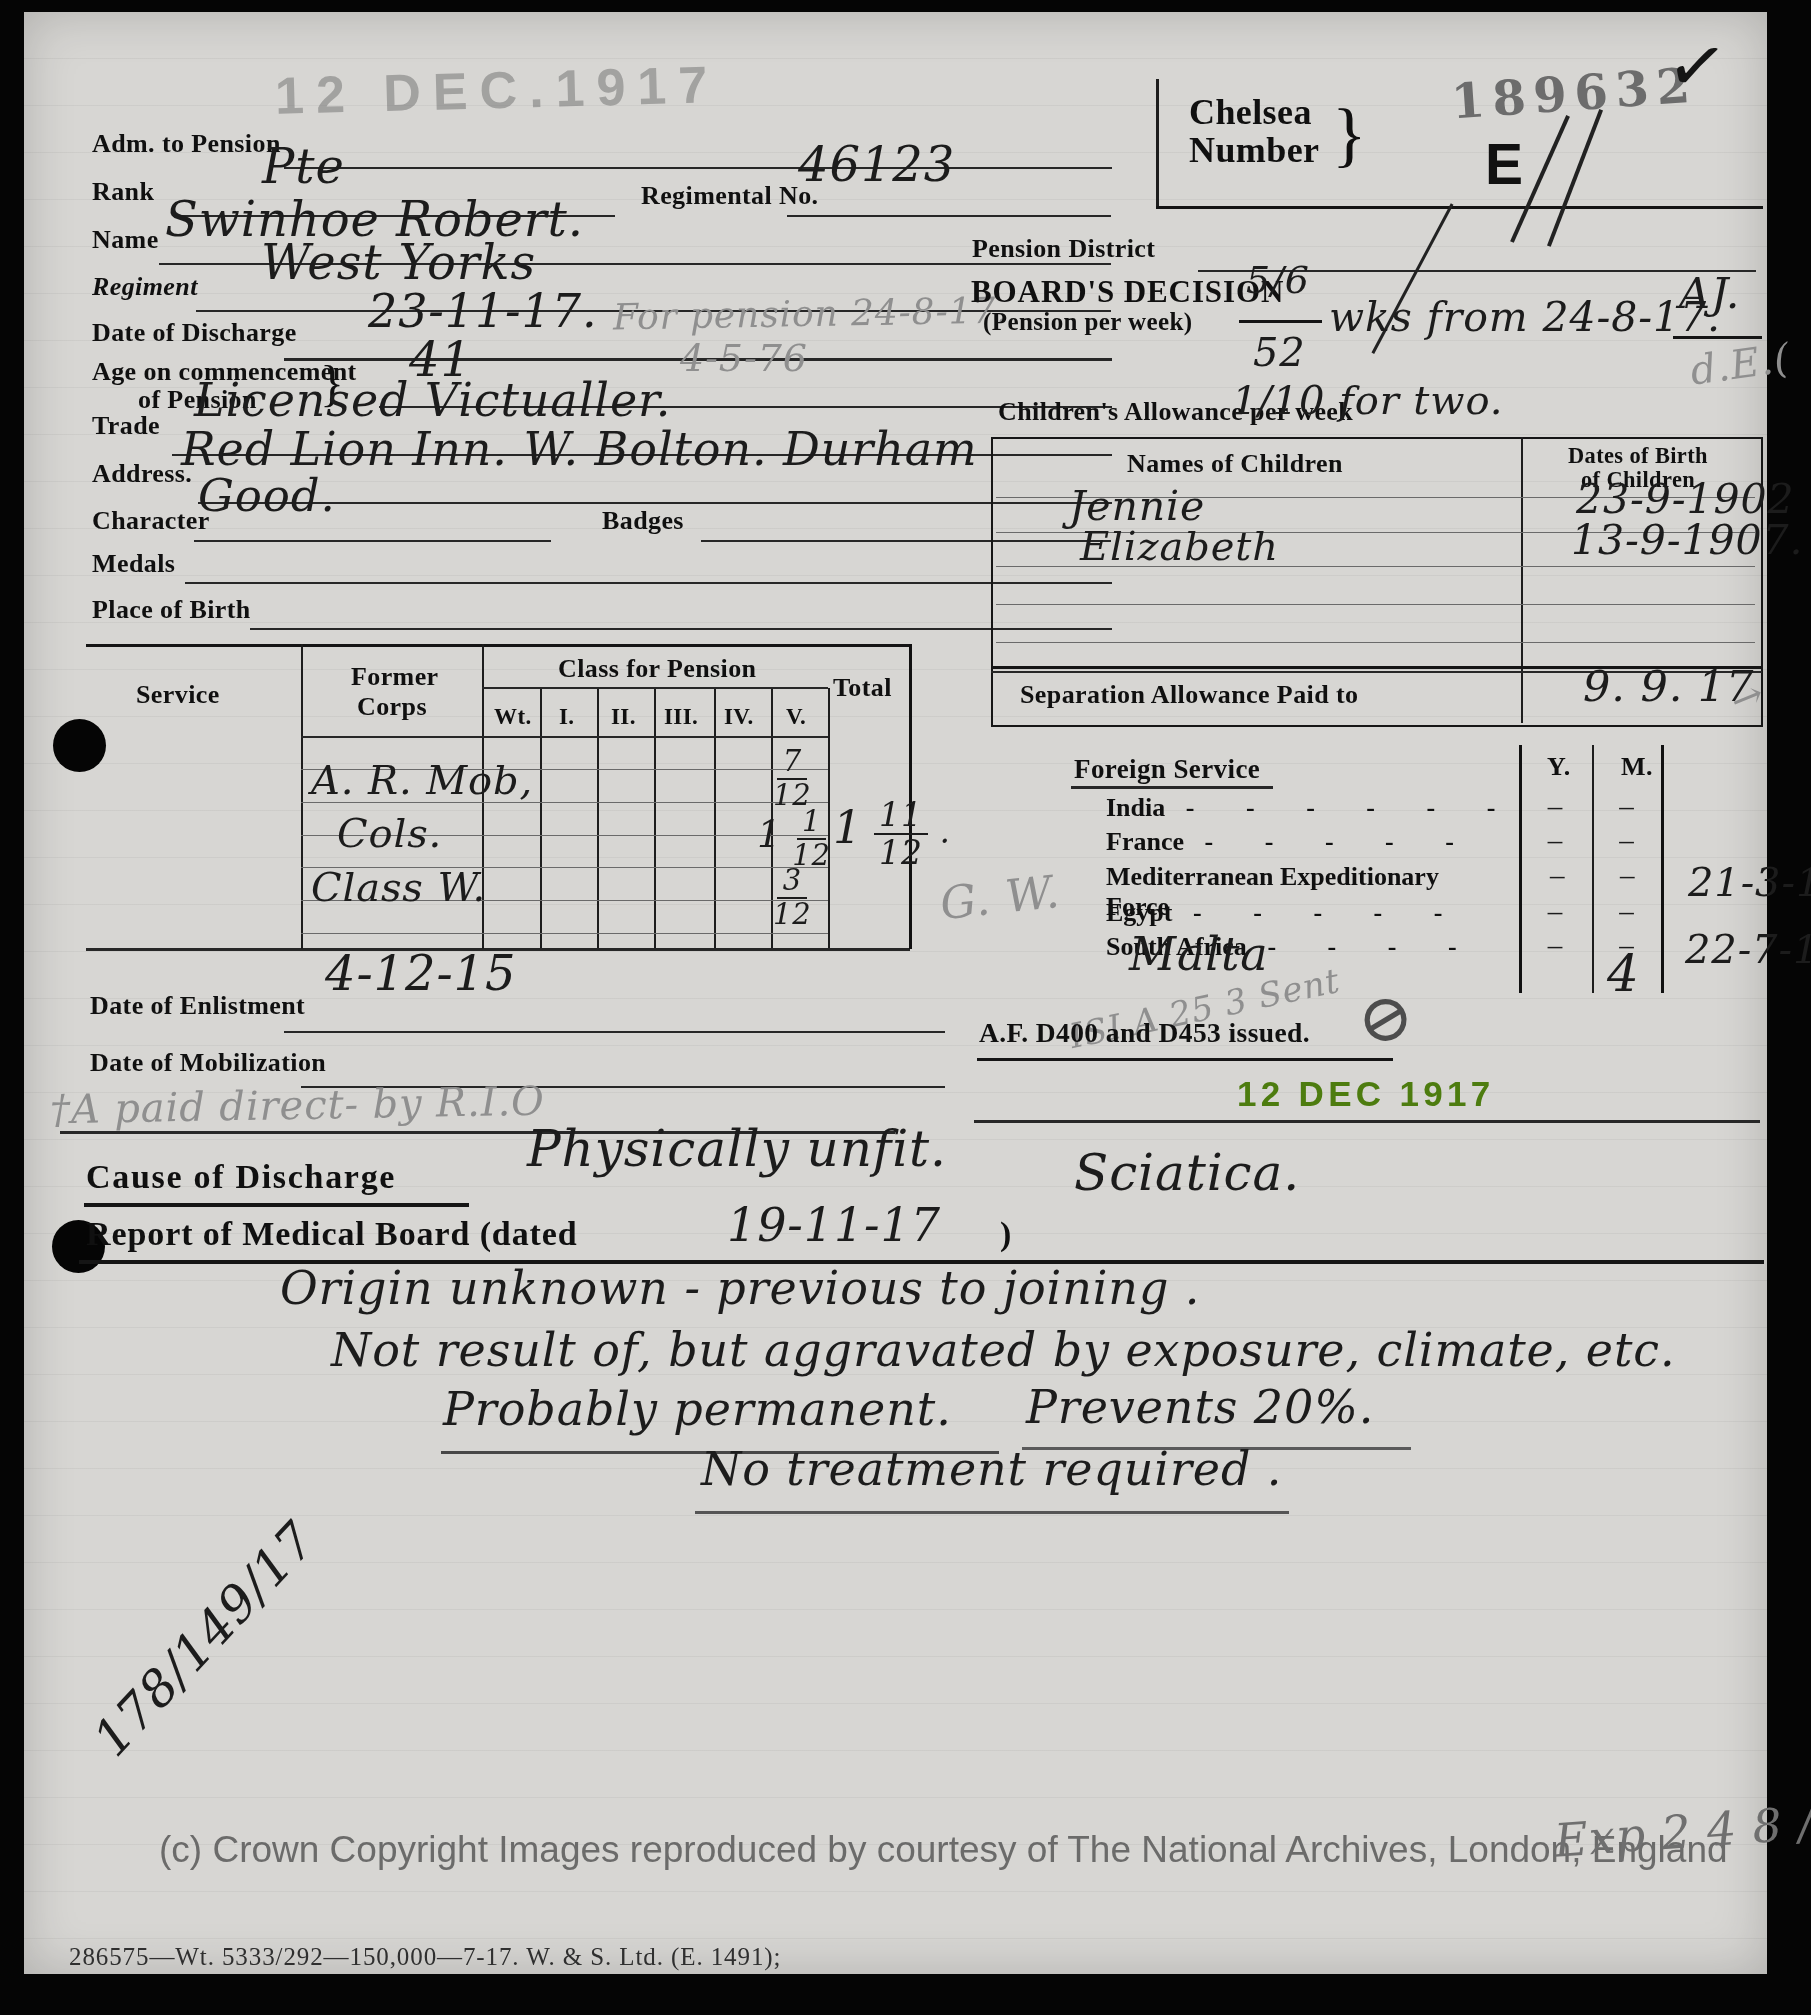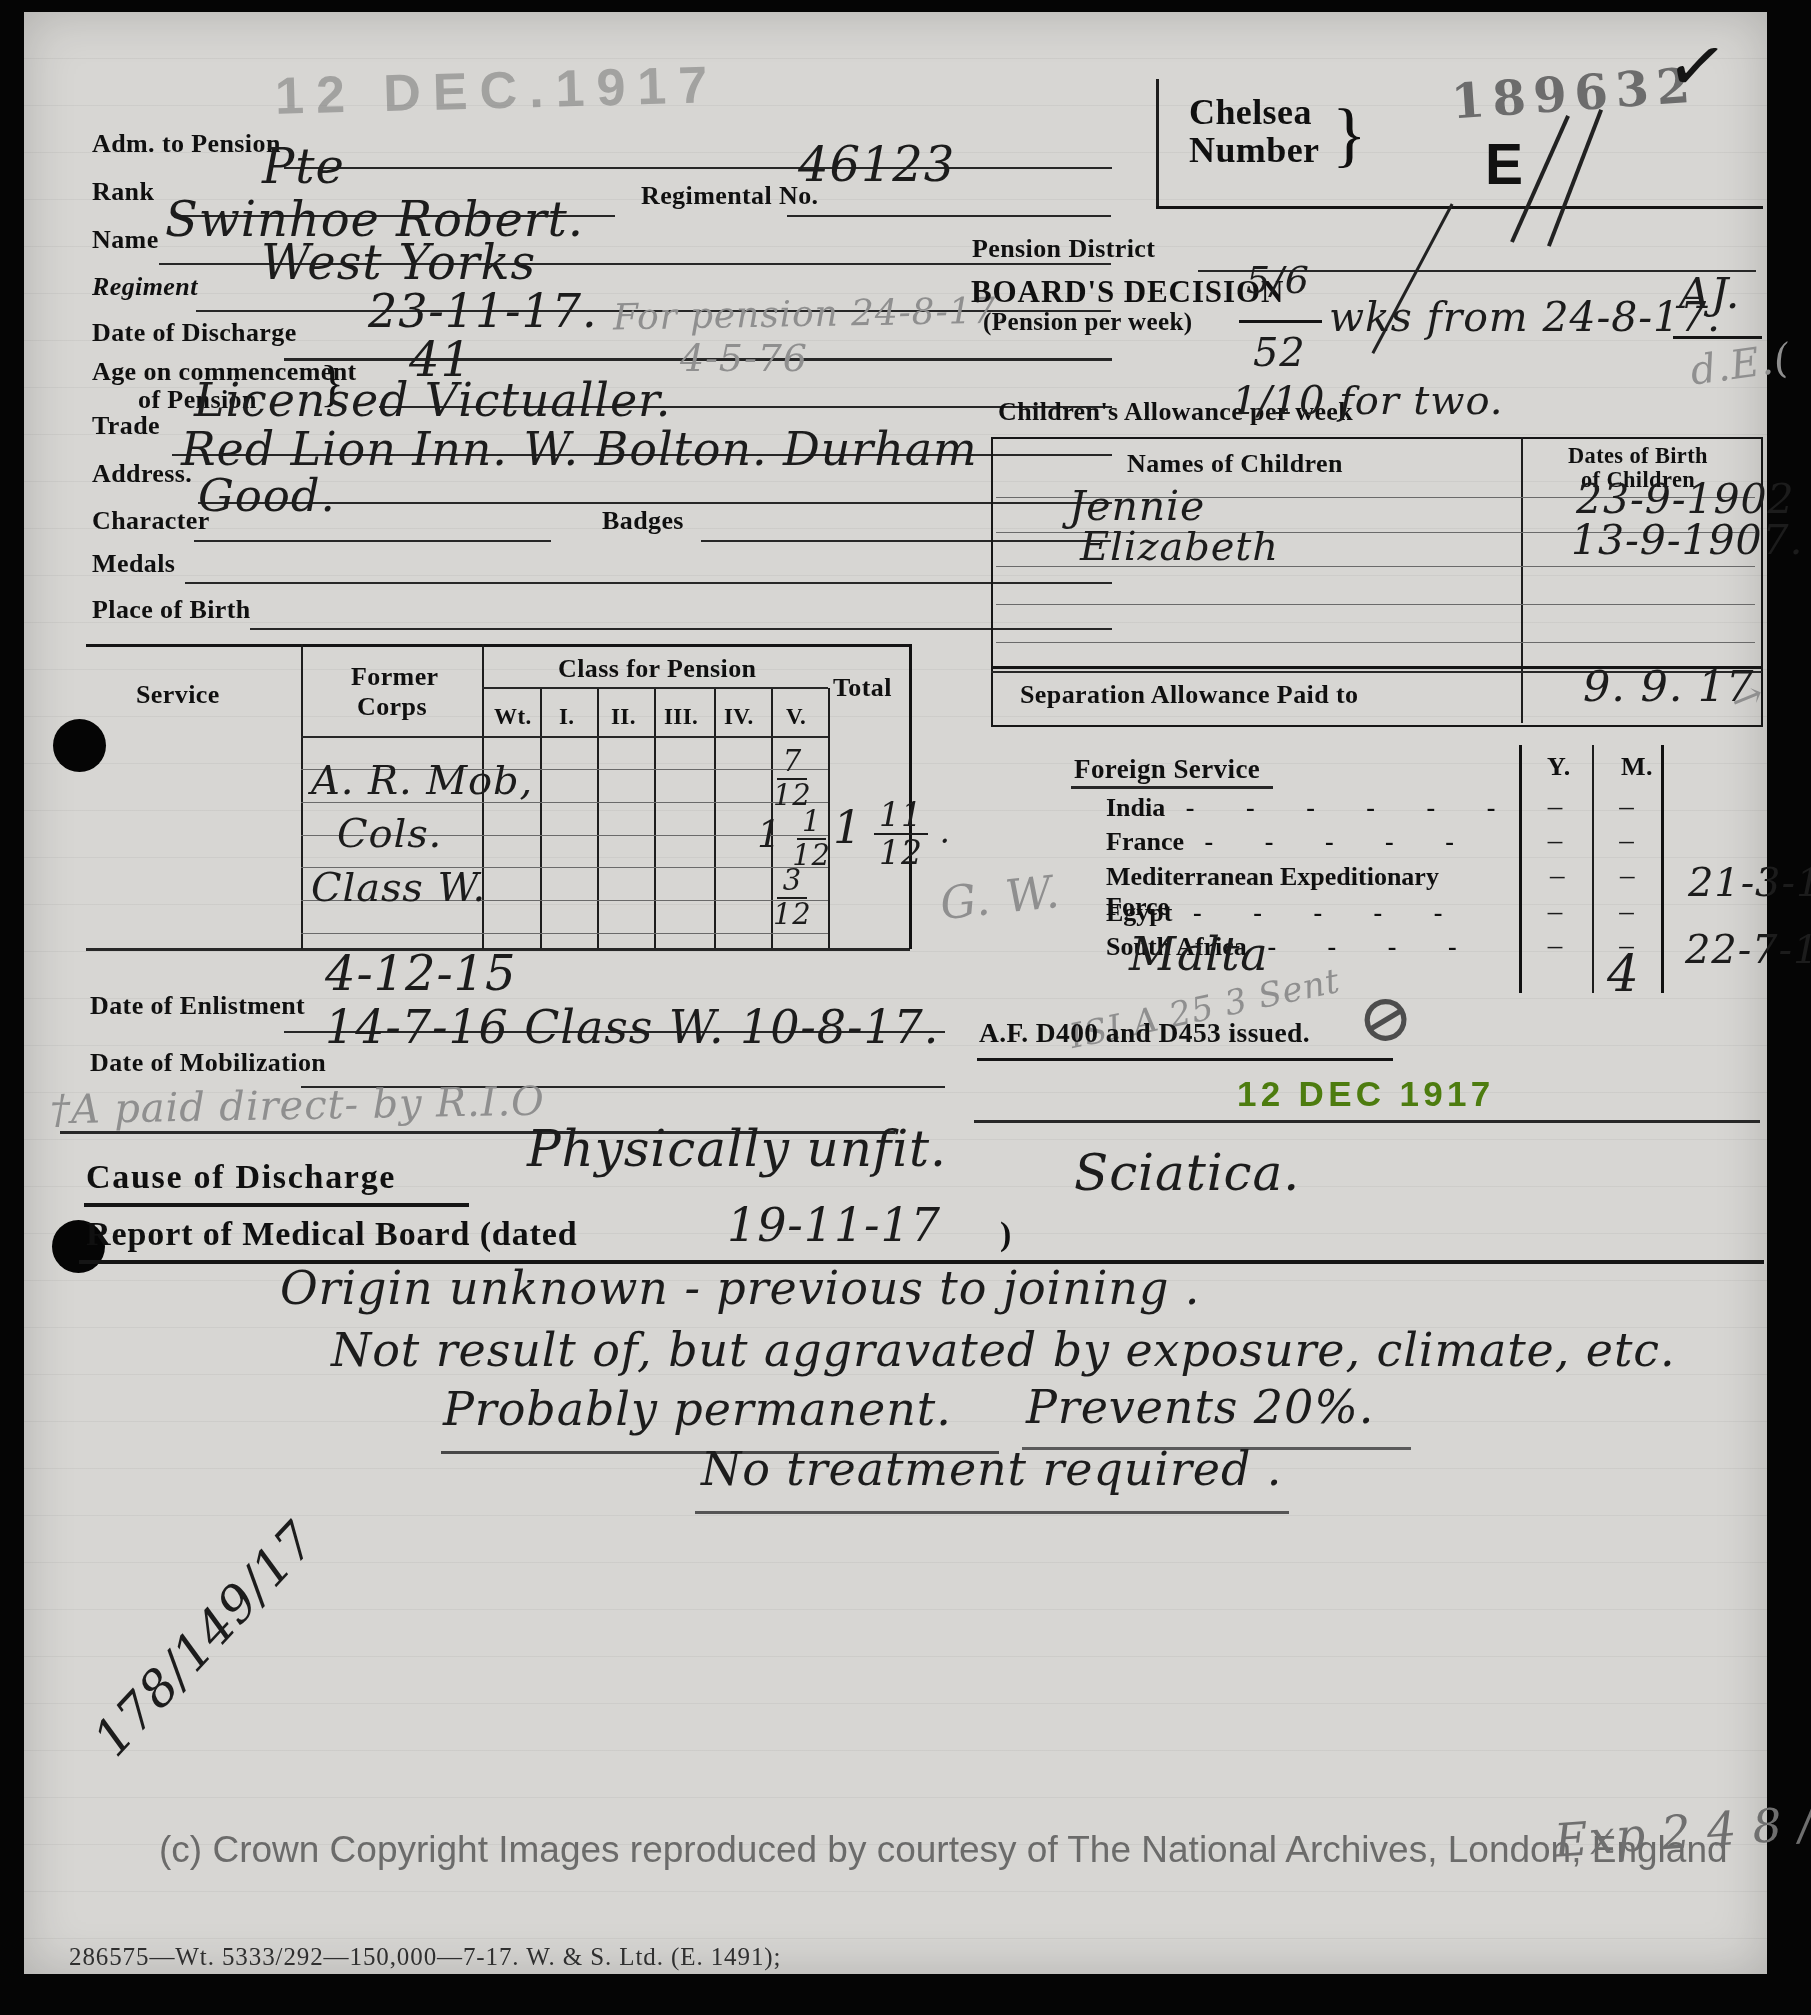--- a/index.html
+++ b/index.html
@@ -257,21 +257,20 @@
   <div class="lnH" style="left:977px;top:1058px;width:416px;"></div>
   <div class="pencil" style="left:1358px;top:979px;font-size:67px;color:#4d4d4d;transform:rotate(14deg);">⊘</div>
 
   <div class="stamp" style="left:1237px;top:1074px;font-size:35px;letter-spacing:4.3px;color:#4d7c0f;">12 DEC 1917</div>
   <div class="ln" style="left:974px;top:1120px;width:786px;height:2.6px;"></div>
 
   <div class="lbl" style="left:90px;top:991px;">Date of Enlistment</div>
   <div class="hw" style="left:325px;top:945px;font-size:48px;">4-12-15</div>
   <div class="ln" style="left:284px;top:1031px;width:661px;"></div>
   <div class="lbl" style="left:90px;top:1048px;">Date of Mobilization</div>
-  <div class="hw" style="left:325px;top:1000px;font-size:46px;">14-7-16   Class W.   10-8-17.</div>
   <div class="ln" style="left:301px;top:1086px;width:644px;"></div>
   <div class="pencil" style="left:50px;top:1082px;font-size:40px;transform:rotate(-1deg);">†A paid direct- by R.I.O</div>
   <div class="ln" style="left:60px;top:1131px;width:835px;height:2.6px;"></div>
 
   <div class="lbl big" style="left:86px;top:1158px;letter-spacing:1.7px;">Cause of Discharge</div>
   <div class="lnH" style="left:84px;top:1203px;width:385px;height:4.3px;"></div>
   <div class="hw" style="left:527px;top:1120px;font-size:50px;">Physically  unfit.</div>
   <div class="hw" style="left:1074px;top:1144px;font-size:50px;">Sciatica.</div>
 
   <div class="lbl big" style="left:86px;top:1215px;letter-spacing:0.9px;">Report of Medical Board (dated</div>

